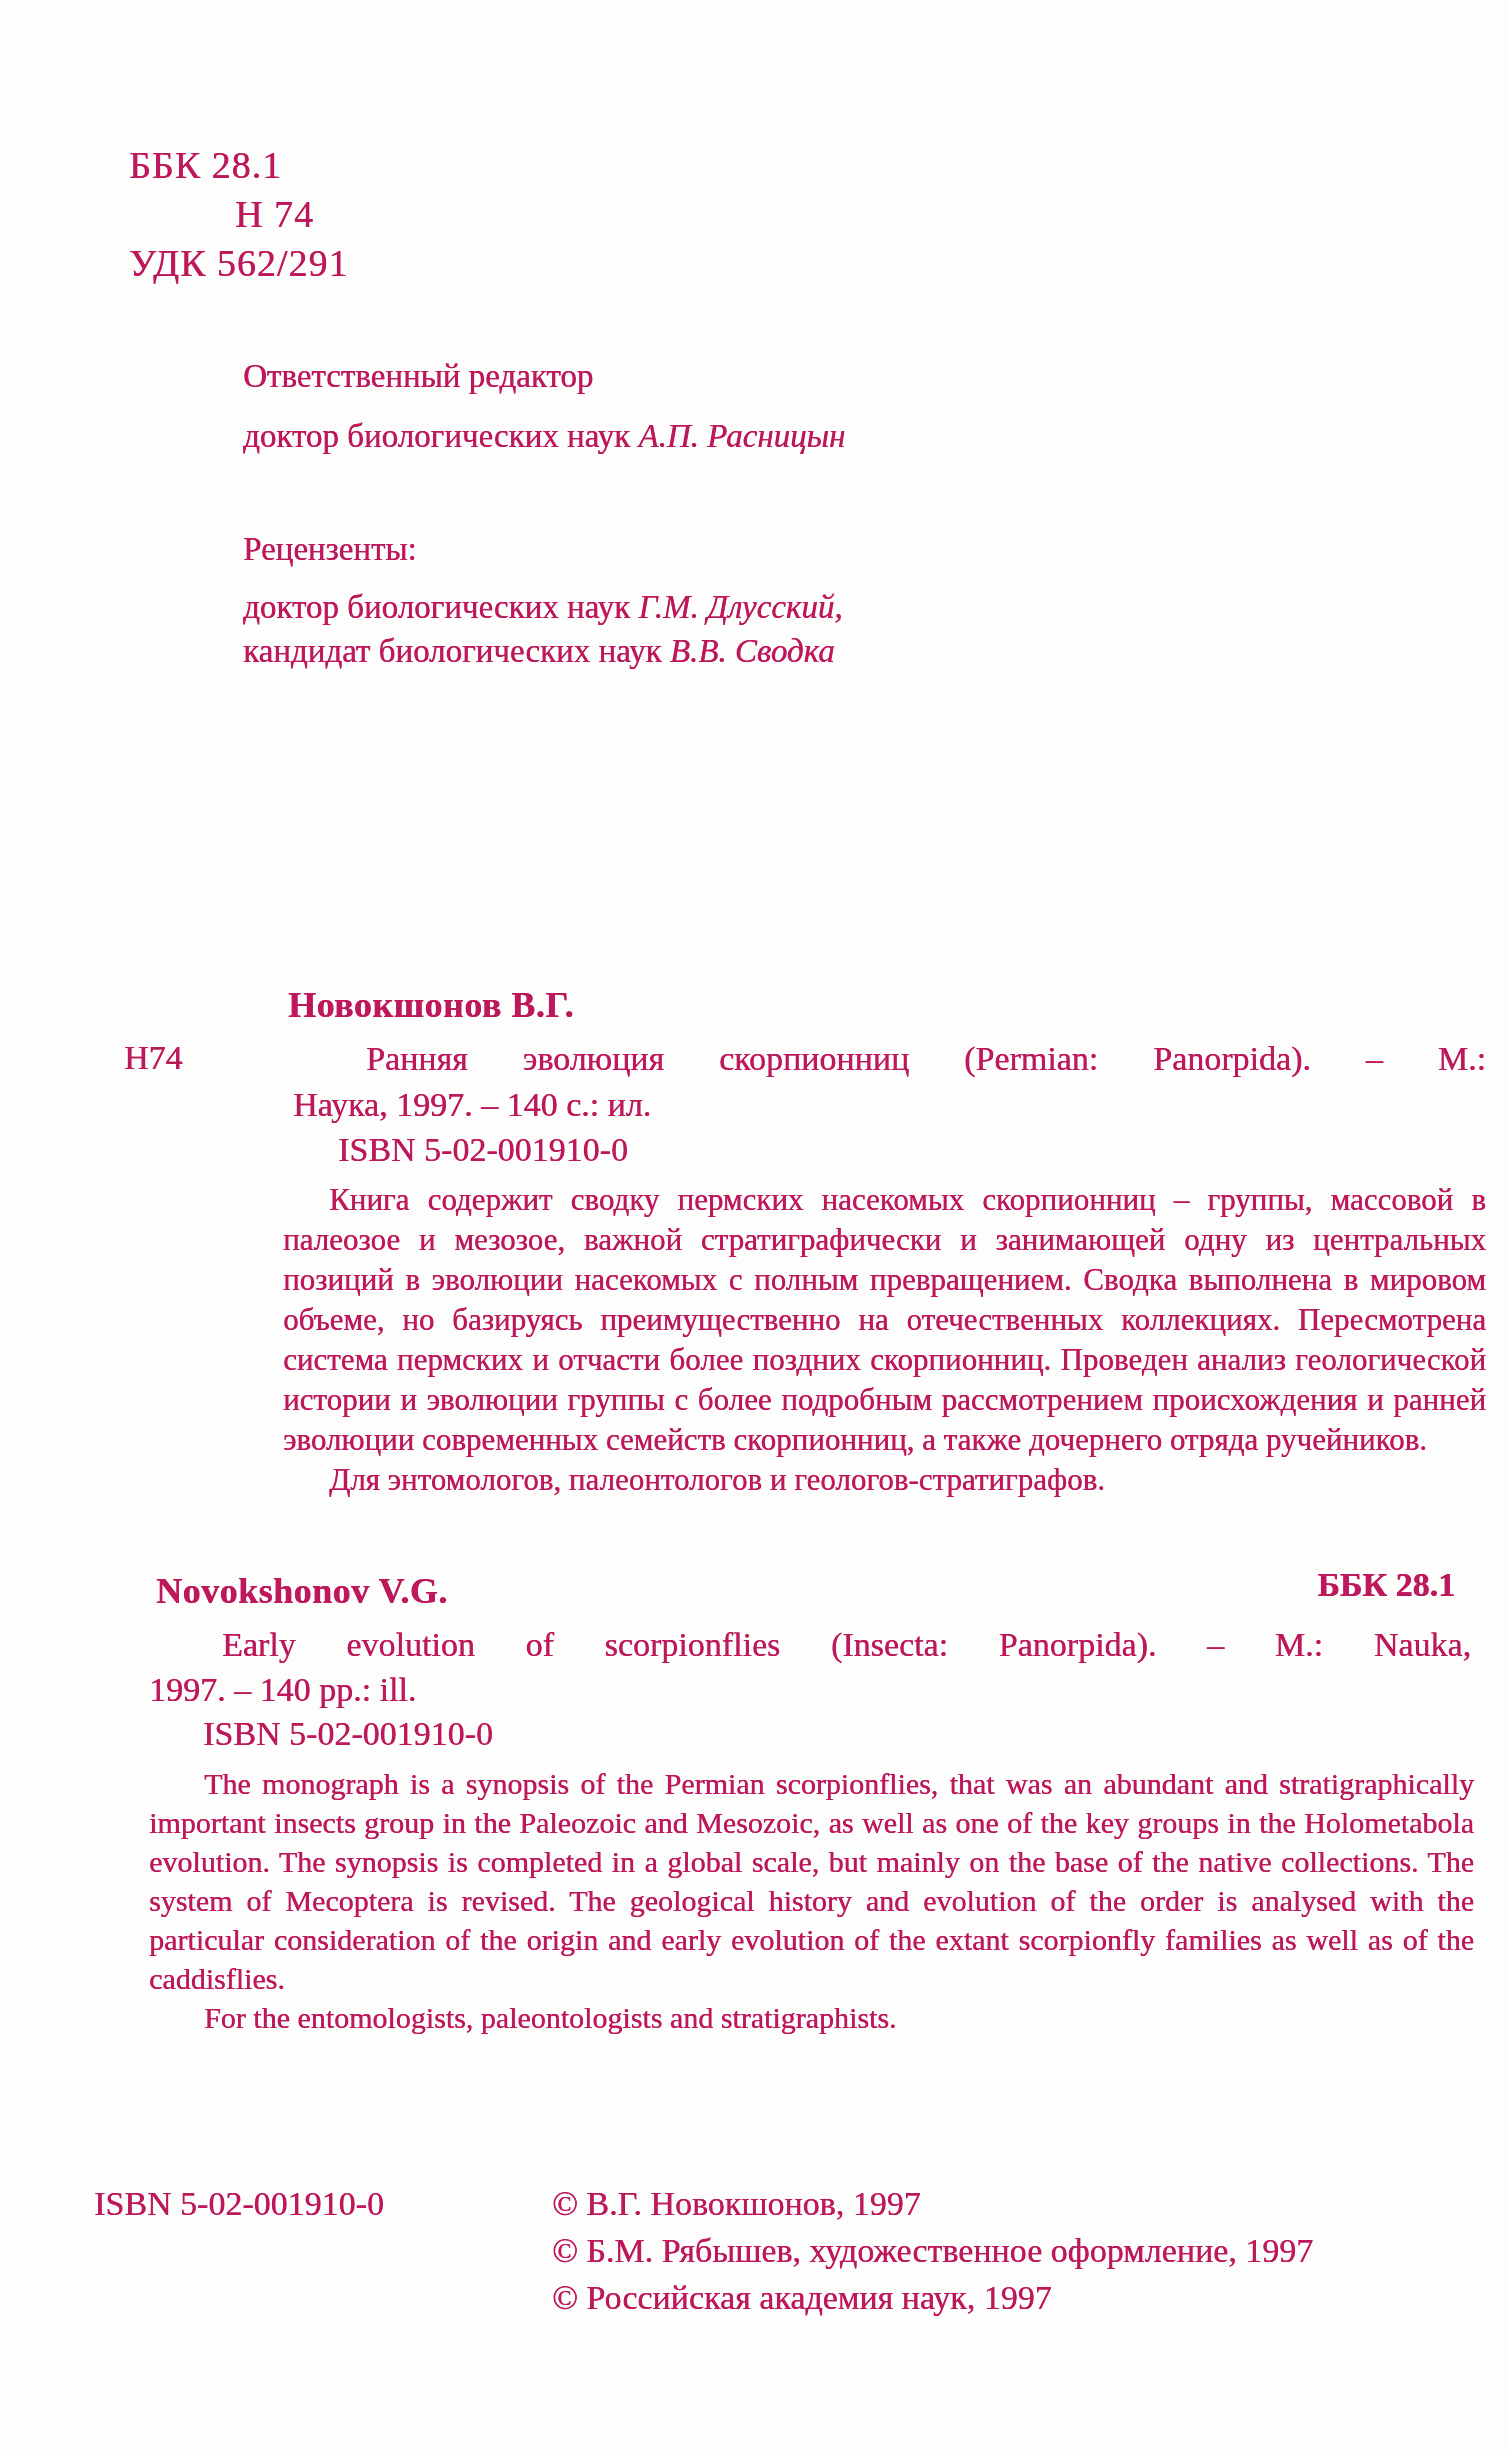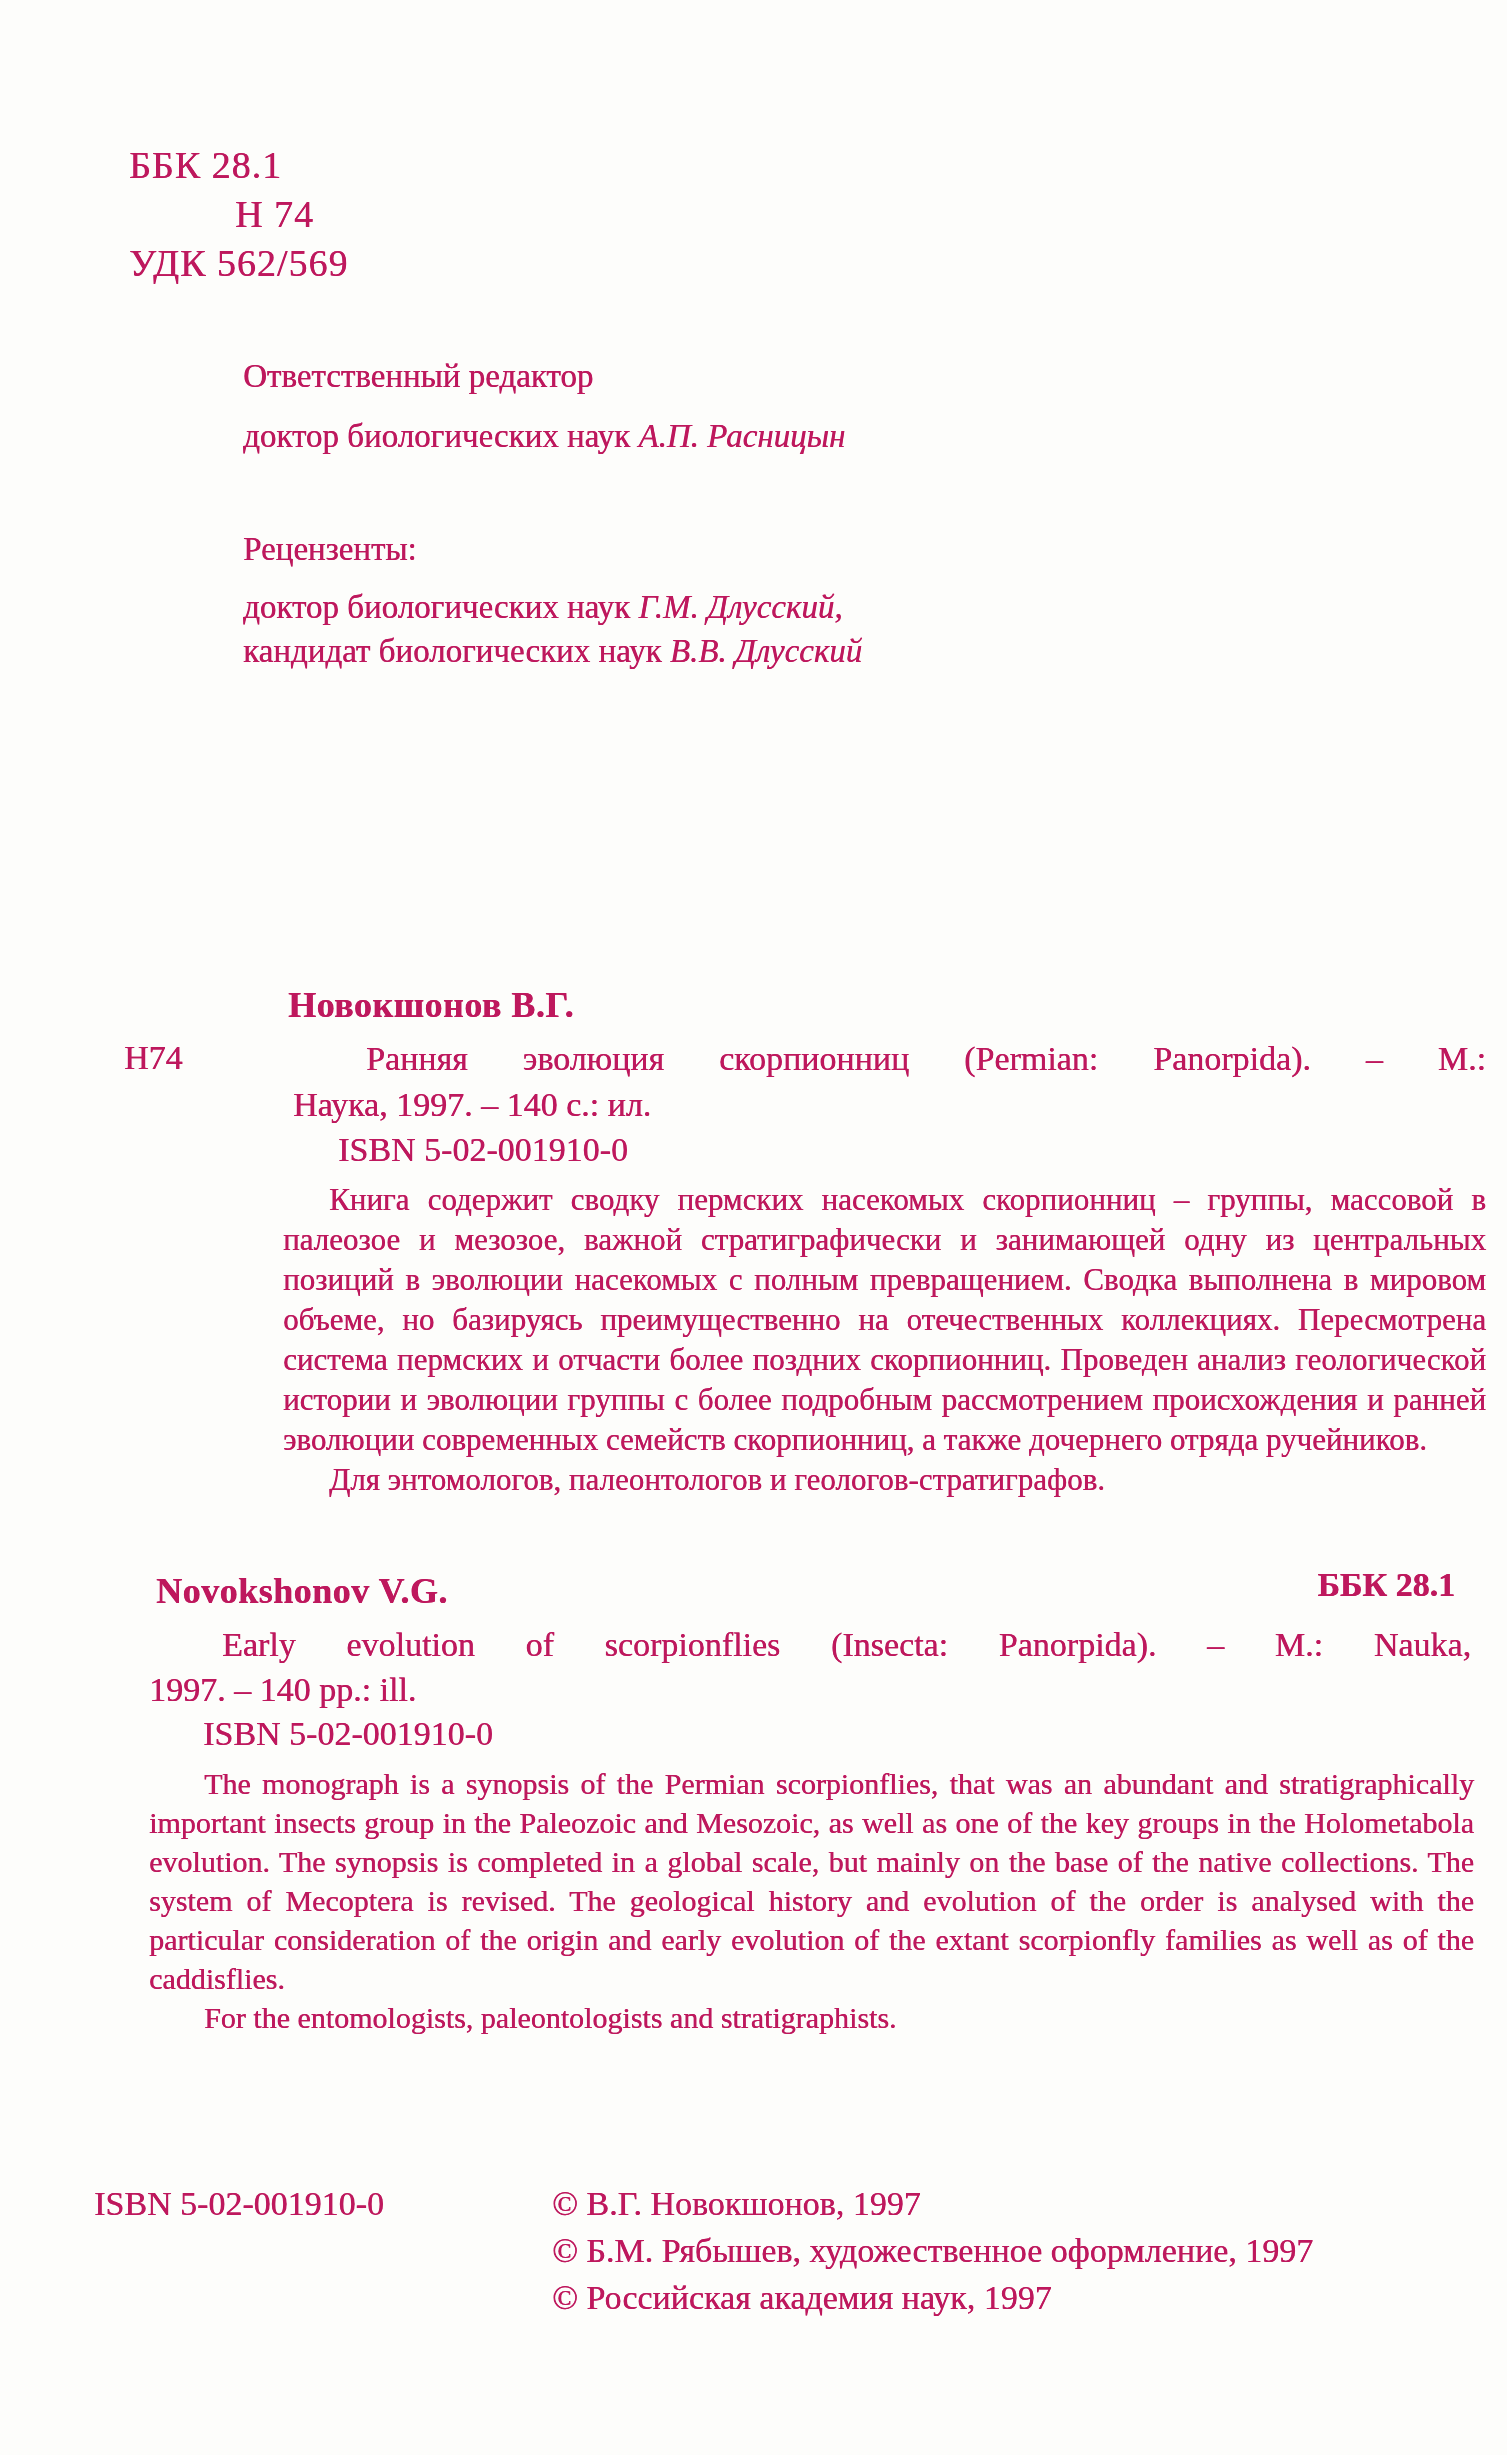--- a/index.html
+++ b/index.html
@@ -60,32 +60,32 @@
   #bottom-block .copyrights { margin-left: 552px; }
 </style>
 </head>
 <body>
 
 <div id="page">
 
   <div id="top-codes" class="abs">
     <div>ББК 28.1</div>
     <div class="indent">Н 74</div>
-    <div>УДК 562/569</div>
+    <div>УДК 562/291</div>
   </div>
 
   <div id="editor-block" class="abs centered-block">
     <div class="heading">Ответственный редактор</div>
     <div><span>доктор биологических наук </span><span class="person">А.П. Расницын</span></div>
   </div>
 
   <div id="reviewers-block" class="abs centered-block">
     <div class="heading">Рецензенты:</div>
     <div><span>доктор биологических наук </span><span class="person">Г.М. Длусский,</span></div>
-    <div><span>кандидат биологических наук </span><span class="person">В.В. Длусский</span></div>
+    <div><span>кандидат биологических наук </span><span class="person">В.В. Сводка</span></div>
   </div>
 
   <div id="ru-card" class="abs">
     <div class="author">Новокшонов В.Г.</div>
     <div class="code">Н74</div>
     <div class="bib">
       <div class="l1">Ранняя эволюция скорпионниц (Permian: Panorpida). – М.:</div>
       <div class="l2">Наука, 1997. – 140 с.: ил.</div>
     </div>
     <div class="isbn-line">ISBN 5-02-001910-0</div>

